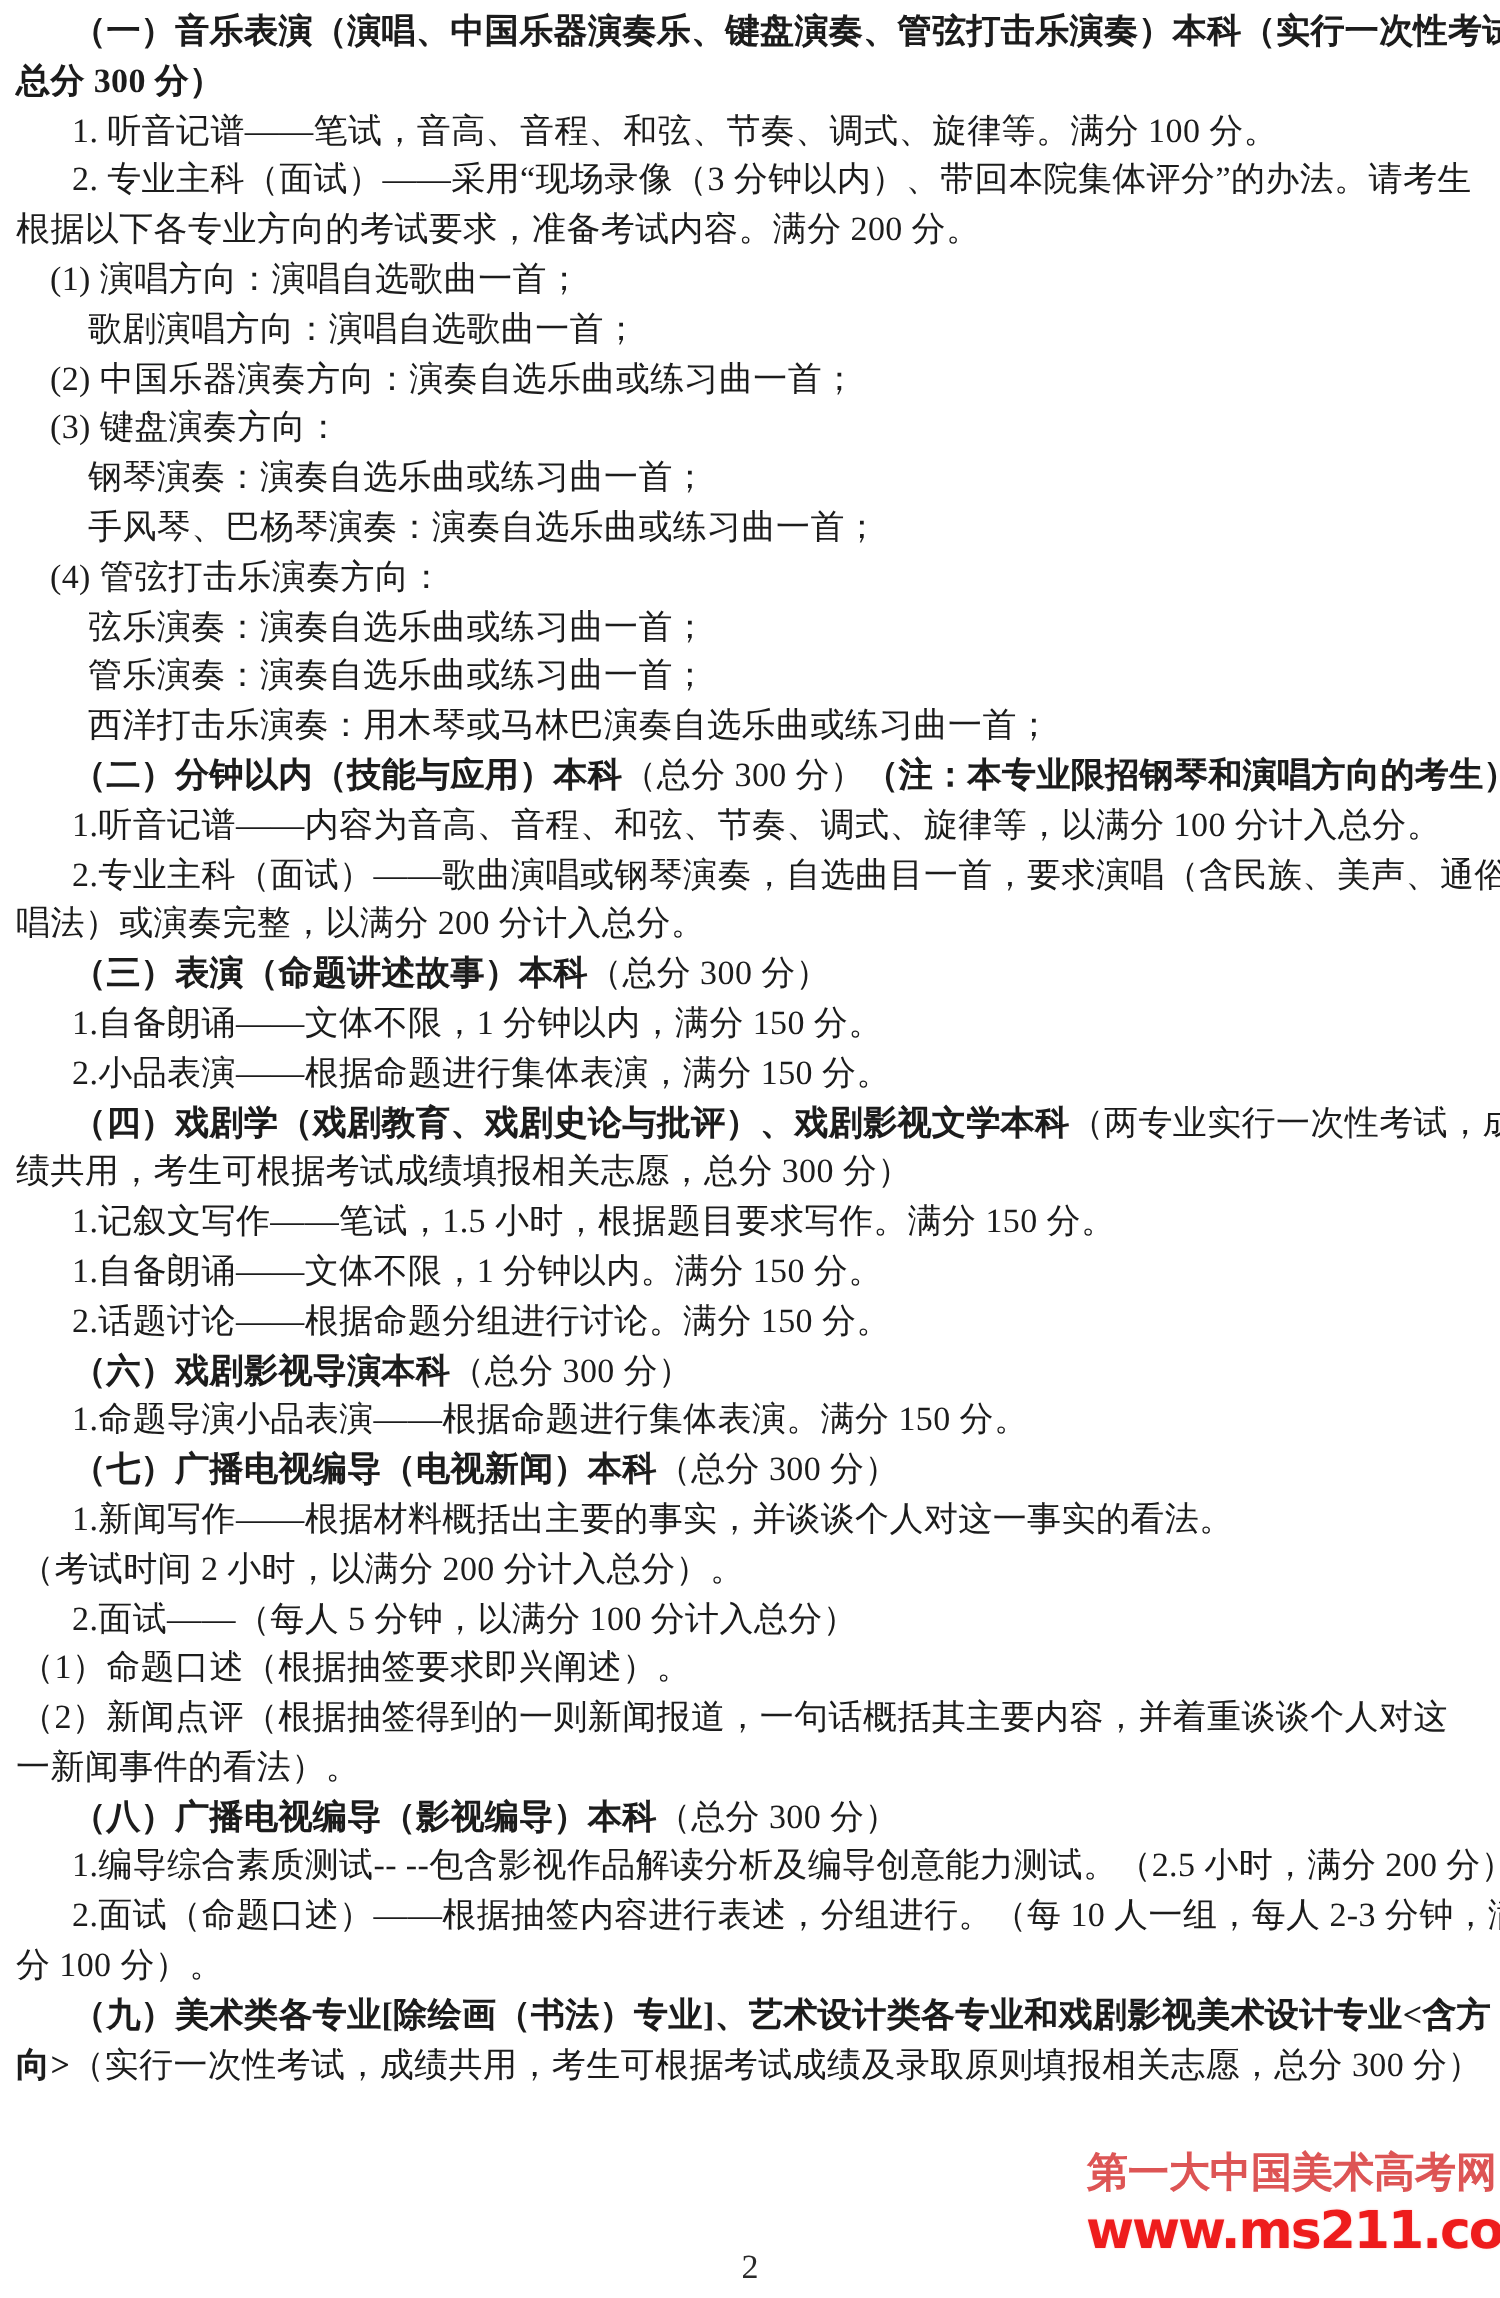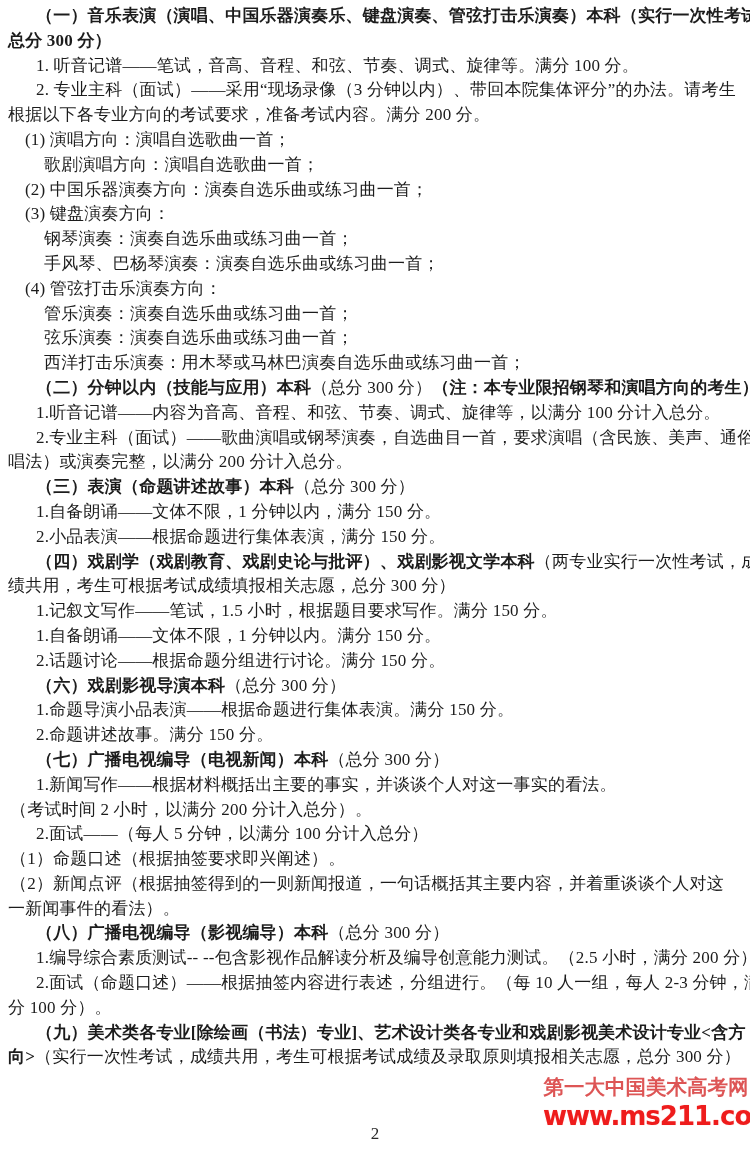--- a/index.html
+++ b/index.html
@@ -84,38 +84,37 @@
       <div class="line ind-h"><span class="seg">1. 听音记谱——笔试，音高、音程、和弦、节奏、调式、旋律等。满分 100 分。</span></div>
       <div class="line ind-h"><span class="seg">2. 专业主科（面试）——采用“现场录像（3 分钟以内）、带回本院集体评分”的办法。请考生</span></div>
       <div class="line ind-none"><span class="seg">根据以下各专业方向的考试要求，准备考试内容。满分 200 分。</span></div>
       <div class="line ind-s1"><span class="seg">(1) 演唱方向：演唱自选歌曲一首；</span></div>
       <div class="line ind-s2"><span class="seg">歌剧演唱方向：演唱自选歌曲一首；</span></div>
       <div class="line ind-s1"><span class="seg">(2) 中国乐器演奏方向：演奏自选乐曲或练习曲一首；</span></div>
       <div class="line ind-s1"><span class="seg">(3) 键盘演奏方向：</span></div>
       <div class="line ind-s2"><span class="seg">钢琴演奏：演奏自选乐曲或练习曲一首；</span></div>
       <div class="line ind-s2"><span class="seg">手风琴、巴杨琴演奏：演奏自选乐曲或练习曲一首；</span></div>
       <div class="line ind-s1"><span class="seg">(4) 管弦打击乐演奏方向：</span></div>
+      <div class="line ind-s2"><span class="seg">弦乐演奏：演奏自选乐曲或练习曲一首；</span></div>
       <div class="line ind-s2"><span class="seg">管乐演奏：演奏自选乐曲或练习曲一首；</span></div>
-      <div class="line ind-s2"><span class="seg">弦乐演奏：演奏自选乐曲或练习曲一首；</span></div>
       <div class="line ind-s2"><span class="seg">西洋打击乐演奏：用木琴或马林巴演奏自选乐曲或练习曲一首；</span></div>
       <div class="line ind-h"><span class="seg b">（二）分钟以内（技能与应用）本科</span><span class="seg">（总分 300 分）</span><span class="seg b">（注：本专业限招钢琴和演唱方向的考生）</span></div>
       <div class="line ind-h"><span class="seg">1.听音记谱——内容为音高、音程、和弦、节奏、调式、旋律等，以满分 100 分计入总分。</span></div>
       <div class="line ind-h"><span class="seg">2.专业主科（面试）——歌曲演唱或钢琴演奏，自选曲目一首，要求演唱（含民族、美声、通俗</span></div>
       <div class="line ind-none"><span class="seg">唱法）或演奏完整，以满分 200 分计入总分。</span></div>
       <div class="line ind-h"><span class="seg b">（三）表演（命题讲述故事）本科</span><span class="seg">（总分 300 分）</span></div>
       <div class="line ind-h"><span class="seg">1.自备朗诵——文体不限，1 分钟以内，满分 150 分。</span></div>
       <div class="line ind-h"><span class="seg">2.小品表演——根据命题进行集体表演，满分 150 分。</span></div>
       <div class="line ind-h"><span class="seg b">（四）戏剧学（戏剧教育、戏剧史论与批评）、戏剧影视文学本科</span><span class="seg">（两专业实行一次性考试，成</span></div>
       <div class="line ind-none"><span class="seg">绩共用，考生可根据考试成绩填报相关志愿，总分 300 分）</span></div>
       <div class="line ind-h"><span class="seg">1.记叙文写作——笔试，1.5 小时，根据题目要求写作。满分 150 分。</span></div>
       <div class="line ind-h"><span class="seg">1.自备朗诵——文体不限，1 分钟以内。满分 150 分。</span></div>
       <div class="line ind-h"><span class="seg">2.话题讨论——根据命题分组进行讨论。满分 150 分。</span></div>
       <div class="line ind-h"><span class="seg b">（六）戏剧影视导演本科</span><span class="seg">（总分 300 分）</span></div>
       <div class="line ind-h"><span class="seg">1.命题导演小品表演——根据命题进行集体表演。满分 150 分。</span></div>
-      <div class="line ind-h"><span class="seg">2.命题讲述故事。满分 150 分。</span></div>
       <div class="line ind-h"><span class="seg b">（七）广播电视编导（电视新闻）本科</span><span class="seg">（总分 300 分）</span></div>
       <div class="line ind-h"><span class="seg">1.新闻写作——根据材料概括出主要的事实，并谈谈个人对这一事实的看法。</span></div>
       <div class="line ind-p0"><span class="seg">（考试时间 2 小时，以满分 200 分计入总分）。</span></div>
       <div class="line ind-h"><span class="seg">2.面试——（每人 5 分钟，以满分 100 分计入总分）</span></div>
       <div class="line ind-p0"><span class="seg">（1）命题口述（根据抽签要求即兴阐述）。</span></div>
       <div class="line ind-p0"><span class="seg">（2）新闻点评（根据抽签得到的一则新闻报道，一句话概括其主要内容，并着重谈谈个人对这</span></div>
       <div class="line ind-none"><span class="seg">一新闻事件的看法）。</span></div>
       <div class="line ind-h"><span class="seg b">（八）广播电视编导（影视编导）本科</span><span class="seg">（总分 300 分）</span></div>
       <div class="line ind-h"><span class="seg">1.编导综合素质测试-- --包含影视作品解读分析及编导创意能力测试。（2.5 小时，满分 200 分）。</span></div>
       <div class="line ind-h"><span class="seg">2.面试（命题口述）——根据抽签内容进行表述，分组进行。（每 10 人一组，每人 2-3 分钟，满</span></div>

